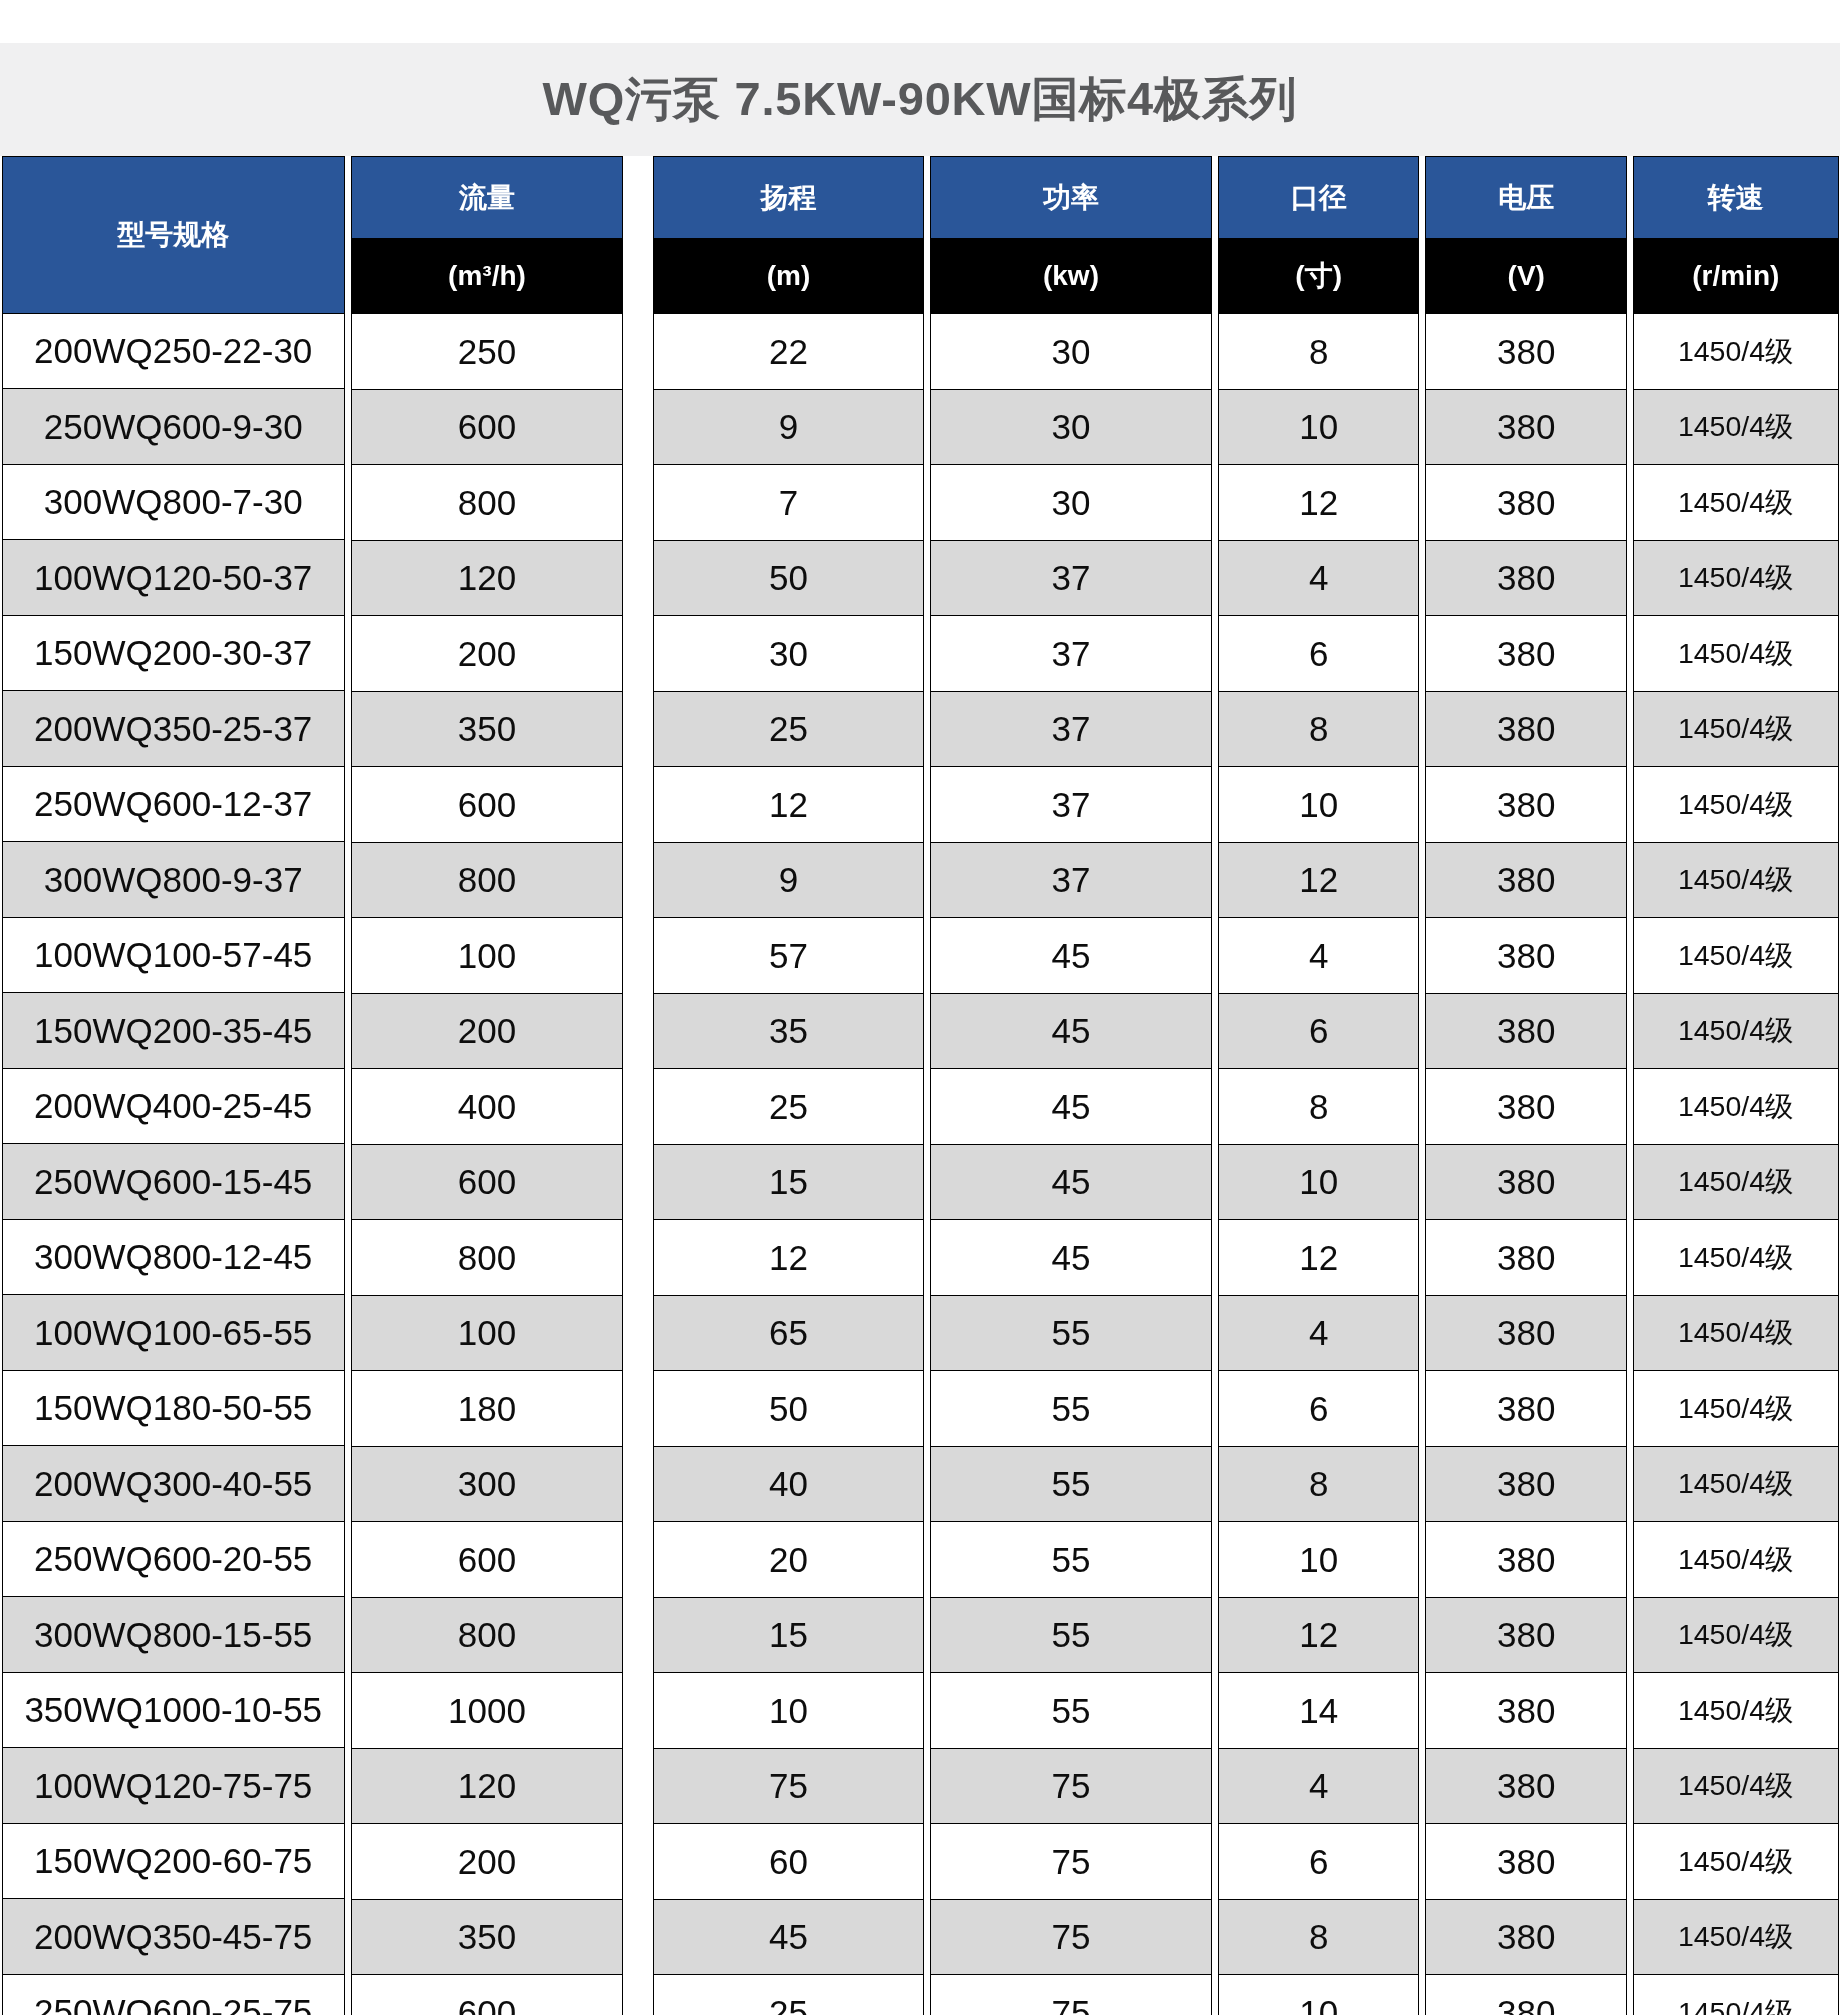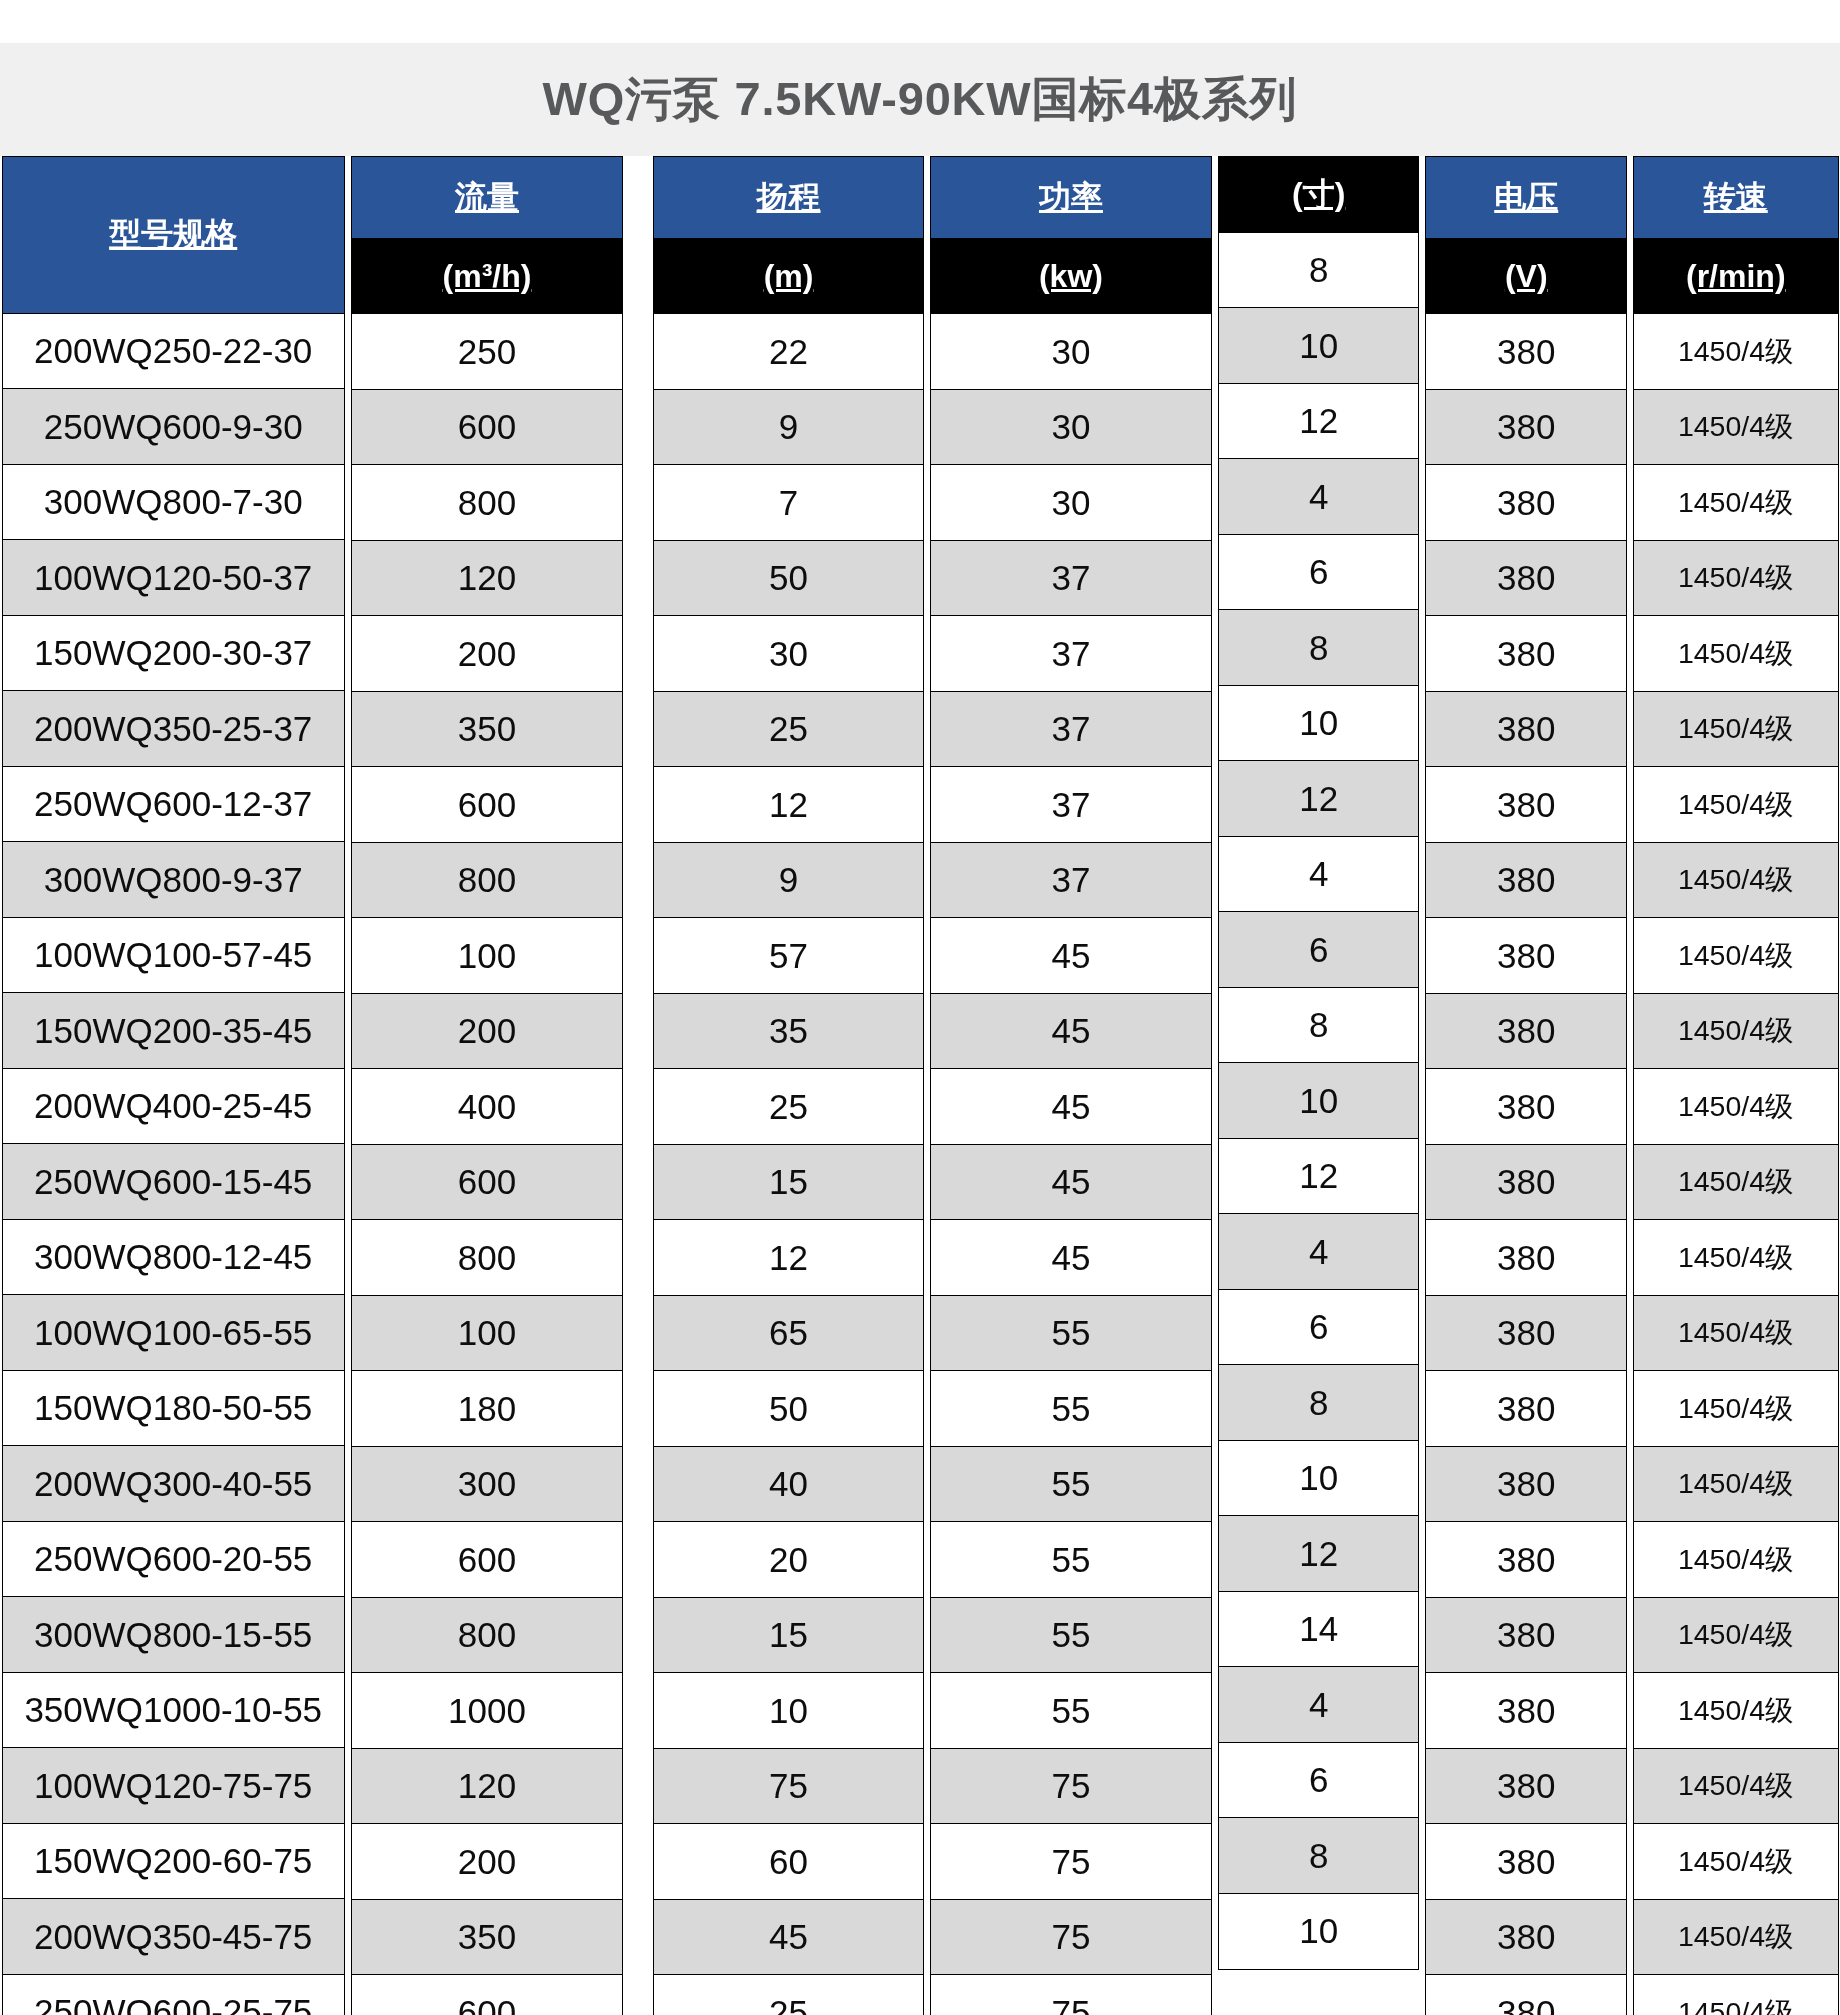--- a/index.html
+++ b/index.html
@@ -55,22 +55,21 @@
     justify-content: center;
     text-align: center;
     flex: none;
   }
   .col > .cell + .cell { margin-top: -1.5px; }
 
   .hdr {
     background: #2a5699;
     color: #ffffff;
     font-weight: 700;
-    font-size: 32px;
-    text-decoration: underline;
+    font-size: 28px;
   }
   .lbl  { height: 83px; }
   .unit { height: 77px; background: #000000; }
   .model-hdr { height: 158px; }
 
   .data {
     height: 77px;
     background: #ffffff;
     color: #0d0d0d;
     font-size: 35px;
@@ -188,20 +187,21 @@
       <div class="cell data alt">55</div>
       <div class="cell data">55</div>
       <div class="cell data alt">55</div>
       <div class="cell data">55</div>
       <div class="cell data alt">75</div>
       <div class="cell data">75</div>
       <div class="cell data alt">75</div>
       <div class="cell data">75</div>
     </div>
   <div class="col w4">
+    <div class="cell hdr lbl">口径</div>
     <div class="cell hdr unit">(寸)</div>
   <div class="cell data">8</div>
       <div class="cell data alt">10</div>
       <div class="cell data">12</div>
       <div class="cell data alt">4</div>
       <div class="cell data">6</div>
       <div class="cell data alt">8</div>
       <div class="cell data">10</div>
       <div class="cell data alt">12</div>
       <div class="cell data">4</div>

